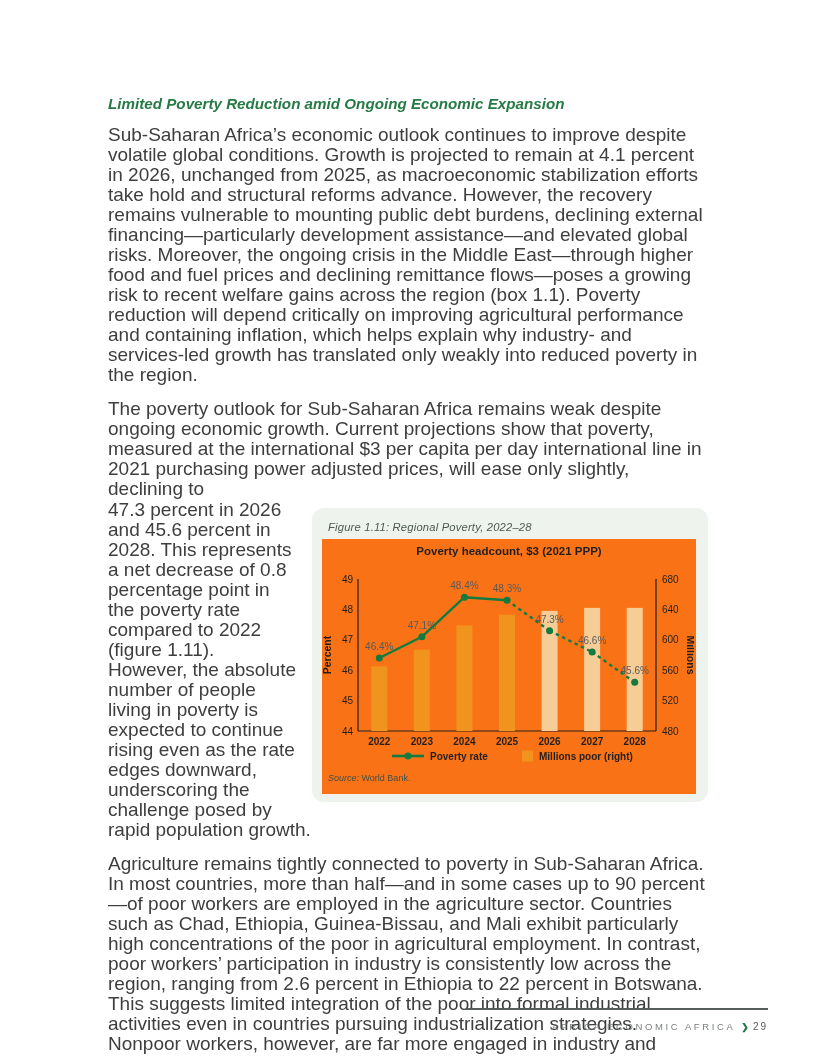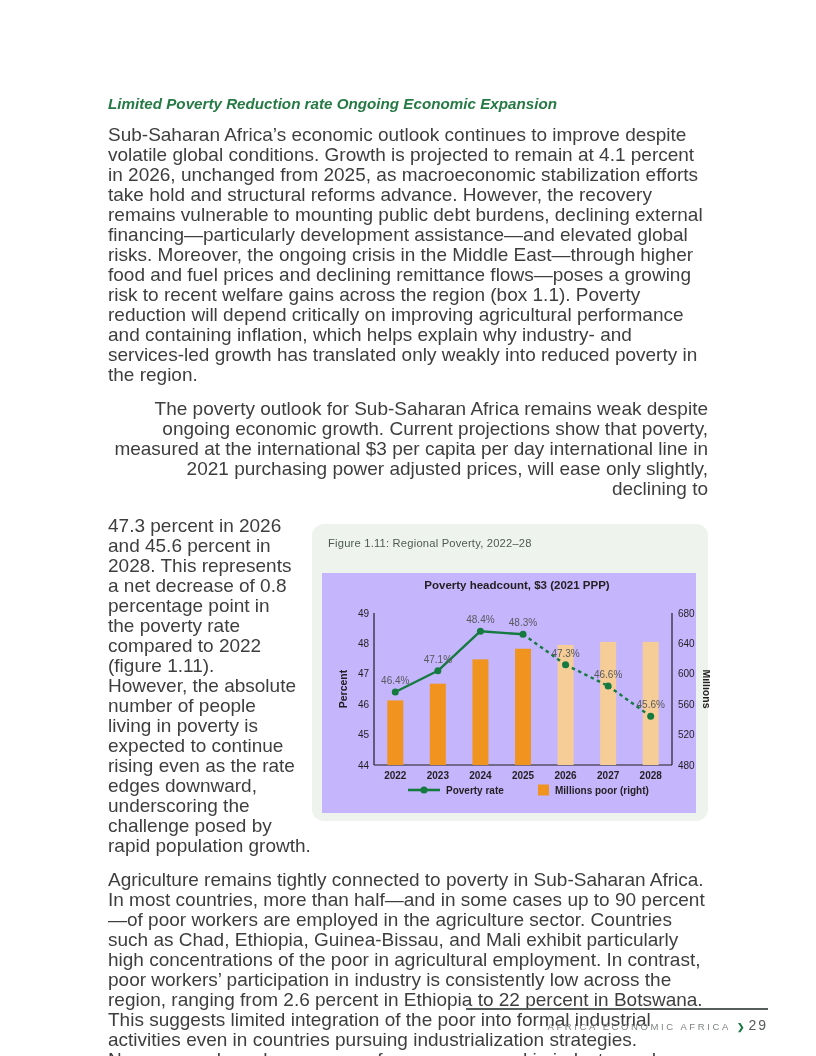--- a/index.html
+++ b/index.html
@@ -2,46 +2,46 @@
 <html><head>
 <meta charset="utf-8">
 <style>
   html,body{margin:0;padding:0;background:#ffffff;}
   .page{position:relative;width:816px;height:1056px;background:#ffffff;overflow:hidden;
         font-family:"Liberation Sans",sans-serif;color:#3e3e3e;}
   .content{position:absolute;left:108px;top:93px;width:600px;}
   h2.section-heading{margin:0 0 10px 0;font-size:15.2px;line-height:22px;font-style:italic;
         font-weight:700;color:#267a45;}
   p.body-para{margin:0 0 14px 0;font-size:19px;line-height:20px;color:#3e3e3e;text-align:left;}
-  p.no-gap{margin-bottom:17px;text-align:right;}
+  p.no-gap{margin-bottom:1px;}
 
   
   .figure-box{float:right;width:396px;margin:8px 0 12px 16px;background:#eef3ee;
         border-radius:12px;padding:10px 12px 8px 10px;box-sizing:border-box;}
-  .figure-label{font-size:11.2px;line-height:15px;color:#4f5952;margin:2px 0 22px 6px;letter-spacing:.2px;}
-  .chart-panel{background:#c4b5fd;padding:4px 0 6px 16px;}
+  .figure-label{font-size:11.2px;line-height:15px;color:#4f5952;margin:2px 0 4px 6px;letter-spacing:.2px;font-style:italic;}
+  .chart-panel{background:#f97316;padding:4px 0 6px 0;}
   .chart-title{font-size:11.5px;font-weight:700;color:#231f20;text-align:center;margin:2px 0 0 0;}
   .chart-svg-wrap{width:372px;}
   .fig-notes{padding:4px 4px 0 6px;}
   .fig-source,.fig-note{font-size:9px;line-height:11.5px;color:#434e47;margin:0 0 3px 0;}
   .note-prefix{font-style:italic;}
 
   .footer{position:absolute;right:48px;top:1008px;width:302px;border-top:2px solid #565d5a;
         padding-top:6px;text-align:right;white-space:nowrap;}
   .footer-title{font-size:9.5px;letter-spacing:2.6px;color:#7c8280;}
   .footer-arrow{font-size:9px;font-weight:700;color:#1d7a45;margin:0 4px 0 6px;}
-  .footer-page{font-size:14px;letter-spacing:2px;color:#565b59;}
+  .footer-page{font-size:10px;letter-spacing:2px;color:#565b59;}
 </style>
 </head>
 <body>
 
 <div class="page">
   <div class="content">
 
-    <h2 class="section-heading">Limited Poverty Reduction rate Ongoing Economic Expansion</h2>
+    <h2 class="section-heading">Limited Poverty Reduction amid Ongoing Economic Expansion</h2>
 
     <p class="body-para">Sub-Saharan Africa’s economic outlook continues to improve despite volatile global conditions. Growth is projected to remain at 4.1 percent in 2026, unchanged from 2025, as macroeconomic stabilization efforts take hold and structural reforms advance. However, the recovery remains vulnerable to mounting public debt burdens, declining external financing—particularly development assistance—and elevated global risks. Moreover, the ongoing crisis in the Middle East—through higher food and fuel prices and declining remittance flows—poses a growing risk to recent welfare gains across the region (box 1.1). Poverty reduction will depend critically on improving agricultural performance and containing inflation, which helps explain why industry- and services-led growth has translated only weakly into reduced poverty in the region.</p>
 
     <p class="body-para no-gap">The poverty outlook for Sub-Saharan Africa remains weak despite ongoing economic growth. Current projections show that poverty, measured at the international $3 per capita per day international line in 2021 purchasing power adjusted prices, will ease only slightly, declining to</p>
 
     <aside class="figure-box">
       <div class="figure-label">Figure 1.11: Regional Poverty, 2022–28</div>
       <div class="chart-panel">
         <div class="chart-title">Poverty headcount, $3 (2021 PPP)</div>
         <div class="chart-svg-wrap">
@@ -108,20 +108,21 @@
               <g>
                 <line x1="70" y1="199" x2="102" y2="199" stroke="#157a40" stroke-width="2.6"></line>
                 <circle cx="86" cy="199" r="3.6" fill="#157a40"></circle>
                 <text x="108" y="202.5" font-size="10" font-weight="700" fill="#231f20" font-family="&quot;Liberation Sans&quot;, sans-serif">Poverty rate</text>
                 <rect x="200" y="193.5" width="11" height="11" fill="#f0941f"></rect>
                 <text x="217" y="202.5" font-size="10" font-weight="700" fill="#231f20" font-family="&quot;Liberation Sans&quot;, sans-serif">Millions poor (right)</text>
               </g>
             </svg>
         </div>
         <div class="fig-notes">
+          <div class="fig-source"><span class="note-prefix">Source:</span><span> World Bank.</span></div>
         </div>
       </div>
     </aside>
 
     <p class="body-para">47.3 percent in 2026 and 45.6 percent in 2028. This represents a net decrease of 0.8 percentage point in the poverty rate compared to 2022 (figure 1.11). However, the absolute number of people living in poverty is expected to continue rising even as the rate edges downward, underscoring the challenge posed by rapid population growth.</p>
 
     <p class="body-para">Agriculture remains tightly connected to poverty in Sub-Saharan Africa. In most countries, more than half—and in some cases up to 90 percent—of poor workers are employed in the agriculture sector. Countries such as Chad, Ethiopia, Guinea-Bissau, and Mali exhibit particularly high concentrations of the poor in agricultural employment. In contrast, poor workers’ participation in industry is consistently low across the region, ranging from 2.6 percent in Ethiopia to 22 percent in Botswana. This suggests limited integration of the poor into formal industrial activities even in countries pursuing industrialization strategies. Nonpoor workers, however, are far more engaged in industry and services. In Angola, for example, 74.2 percent of the poor work in agriculture, compared to just 29.9 percent of the nonpoor, who are predominantly employed in services (45 percent) and industry (10.6 percent). Similar patterns are observed across other countries (figure 1.12).</p>
   </div>
 
   <div class="footer">

